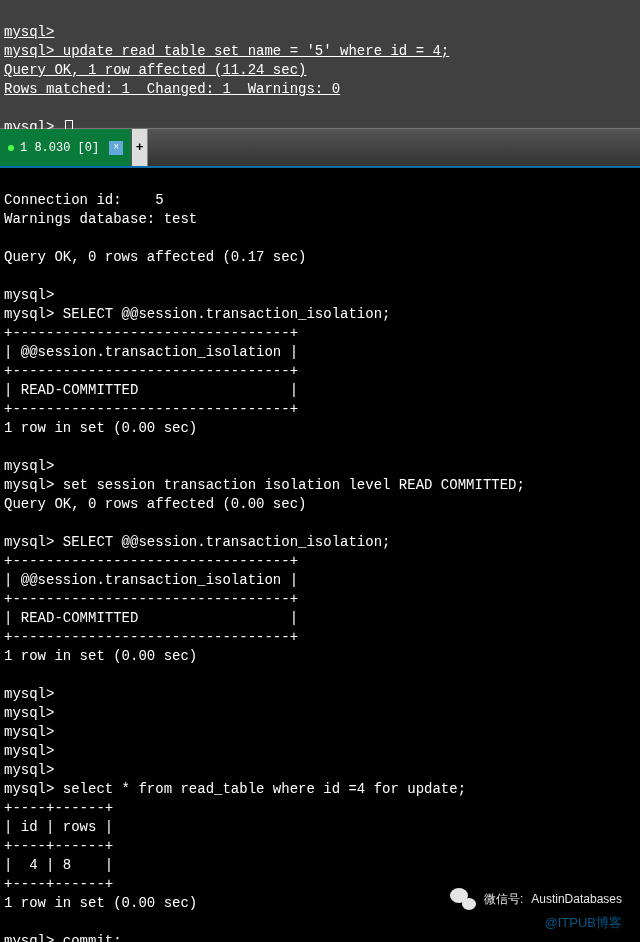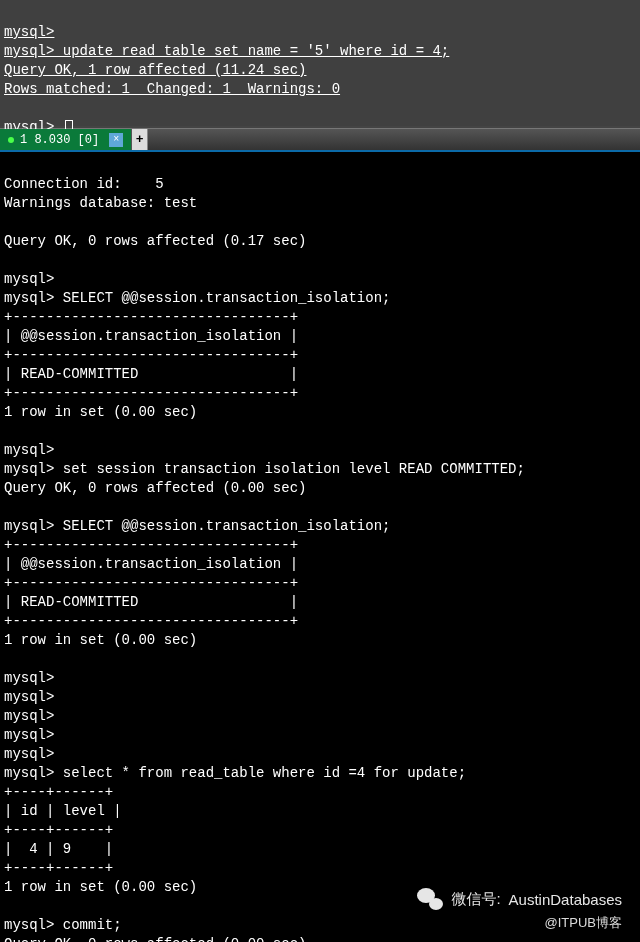--- a/index.html
+++ b/index.html
@@ -22,21 +22,21 @@
       height: 126px;
       white-space: pre;
       line-height: 19px;
       text-decoration: underline;
     }
     .divider-top {
       height: 2px;
       background: #444;
     }
     .tab-bar {
-      height: 22px;
+      height: 38px;
       background: linear-gradient(to bottom, #555, #333);
       display: flex;
       align-items: stretch;
       border-top: 1px solid #777;
     }
     .tab {
       background: #0a7a3a;
       color: #fff;
       padding: 2px 8px;
       display: flex;
@@ -96,21 +96,21 @@
     }
     .watermark {
       position: absolute;
       bottom: 32px;
       right: 18px;
       display: flex;
       align-items: center;
       gap: 8px;
       color: #fff;
       font-family: sans-serif;
-      font-size: 15px;
+      font-size: 12px;
       opacity: 0.9;
     }
     .wechat-icon {
       width: 26px;
       height: 22px;
       position: relative;
     }
     .wechat-big {
       position: absolute;
       width: 18px;
@@ -126,21 +126,21 @@
       height: 12px;
       background: #fff;
       border-radius: 50%;
       bottom: 0;
       right: 0;
     }
     .itpub {
       position: absolute;
       bottom: 10px;
       right: 18px;
-      color: #ffffff;
+      color: #0369a1;
       font-family: sans-serif;
       font-size: 13px;
       opacity: 0.85;
     }
   </style>
 </head>
 <body>
 
 <div class="top-terminal">
 <span>mysql&gt;</span>
@@ -193,23 +193,23 @@
 <span>+---------------------------------+</span>
 <span>1 row in set (0.00 sec)</span>
 <span></span>
 <span>mysql&gt;</span>
 <span>mysql&gt;</span>
 <span>mysql&gt;</span>
 <span>mysql&gt;</span>
 <span>mysql&gt;</span>
 <span>mysql&gt; select * from read_table where id =4 for update;</span>
 <span>+----+------+</span>
-<span>| id | level |</span>
+<span>| id | rows |</span>
 <span>+----+------+</span>
-<span>|  4 | 9    |</span>
+<span>|  4 | 8    |</span>
 <span>+----+------+</span>
 <span>1 row in set (0.00 sec)</span>
 <span></span>
 <span>mysql&gt; commit;</span>
 <span>Query OK, 0 rows affected (0.00 sec)</span>
 </div>
 
 <div class="watermark">
   <div class="wechat-icon">
     <div class="wechat-big"></div>

